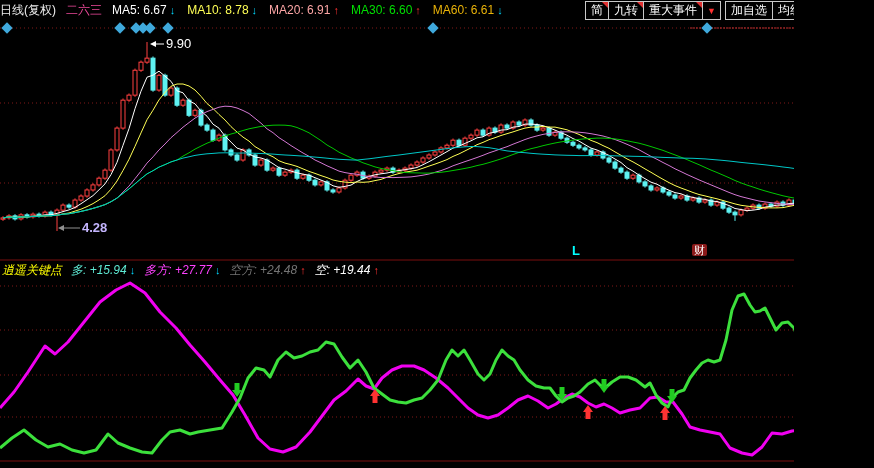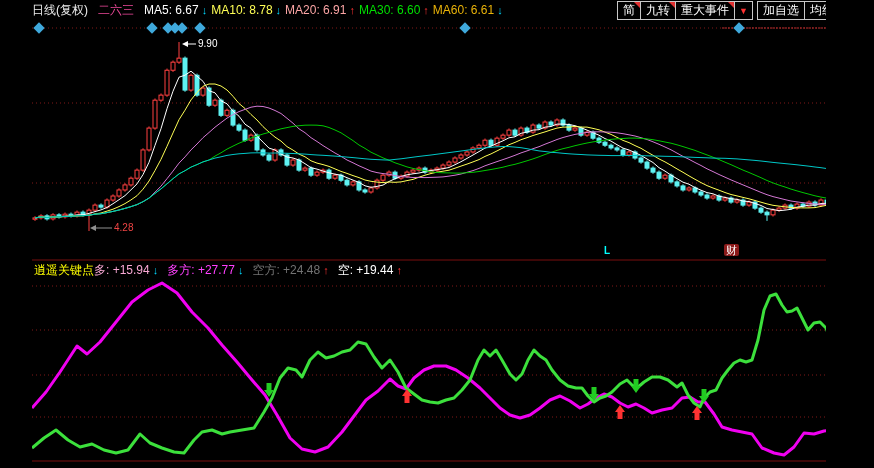--- a/index.html
+++ b/index.html
@@ -1,37 +1,37 @@
 <!DOCTYPE html>
 <html><head>
 <meta charset="utf-8">
 <style>
   html,body{margin:0;padding:0;background:#000;}
   #app{position:relative;width:794px;height:468px;background:#000;overflow:hidden;
-       font-family:"Liberation Sans",sans-serif;margin-left:32px;}
+       font-family:"Liberation Sans",sans-serif;}
   
   #top-bar{position:absolute;left:0;top:0;width:874px;height:20px;display:flex;
            align-items:center;gap:10px;font-size:12px;white-space:nowrap;z-index:30;}
   #top-bar .seg{display:flex;align-items:center;gap:3px;}
   .arrow{font-weight:bold;font-size:11px;}
   
   #toolbar{position:absolute;top:1px;right:-14px;display:flex;align-items:center;z-index:40;}
   .tbtn{position:relative;display:flex;align-items:center;justify-content:center;
         height:17px;padding:0 5px;border:1px solid #c8c8c8;color:#fff;font-size:12px;
         background:#000;margin-left:-1px;cursor:default;}
   .tbtn .corner{position:absolute;top:0;right:0;width:0;height:0;
         border-left:6px solid transparent;border-top:6px solid #e03030;}
   .tbtn.caret{color:#ff3232;font-size:9px;padding:0 4px;}
   .tbtn.gap{margin-left:4px;}
   
   #ind-bar{position:absolute;left:2px;top:262px;width:872px;height:16px;display:flex;
-           align-items:center;font-size:12px;white-space:nowrap;z-index:30;}
+           align-items:center;gap:9px;font-size:12px;white-space:nowrap;z-index:30;font-style:italic;}
   #ind-bar .seg{display:flex;align-items:center;gap:3px;}
   
-  .anno{position:absolute;z-index:25;font-size:10px;line-height:13px;}
+  .anno{position:absolute;z-index:25;font-size:13px;line-height:13px;}
   .anno.badge{font-size:11px;line-height:12px;padding:0 2px;border-radius:2px;}
   #chart-svg{position:absolute;left:0;top:0;z-index:10;}
   #bottom-strip{position:absolute;left:0;top:462px;width:874px;height:6px;z-index:20;}
 </style>
 </head>
 <body>
 
 <div id="app">
 
   <svg id="chart-svg" width="874" height="468">
@@ -368,21 +368,21 @@
       </g>
       <line x1="154" y1="44" x2="164" y2="44" stroke="#ffffff" stroke-width="1"></line>
       <path d="M150,44 l6,-3 v6 z" fill="#ffffff"></path>
       <line x1="62" y1="228" x2="80" y2="228" stroke="#909090" stroke-width="1"></line>
       <path d="M58,228 l6,-3 v6 z" fill="#909090"></path>
     </svg>
 
   <div id="top-bar">
     <span class="seg" style="color:#eeeeee">日线(复权)</span>
     <span class="seg" style="color:#ec4899">二六三</span>
-    <span id="ma-values" style="display:flex;gap:4px;">
+    <span id="ma-values" style="display:flex;gap:12px;">
         <span class="seg">
           <span style="color:#ffffff">MA5: 6.67</span>
           <span class="arrow" style="color:#00d8ff">↓</span>
         </span>
         <span class="seg">
           <span style="color:#ffff55">MA10: 8.78</span>
           <span class="arrow" style="color:#00d8ff">↓</span>
         </span>
         <span class="seg">
           <span style="color:#fca5a5">MA20: 6.91</span>
@@ -405,40 +405,40 @@
       <div class="tbtn">重大事件<i class="corner"></i></div>
       <div class="tbtn caret">▼</div>
       <div class="tbtn gap">加自选</div>
       <div class="tbtn">均线</div>
     </div>
 
   <div id="ind-bar">
     <span class="seg" style="color: rgb(255, 255, 0);">逍遥关键点</span>
     <span id="ind-values" style="display:flex;gap:9px;">
         <span class="seg">
-          <span style="color:#f9a8d4">多: +15.94</span>
+          <span style="color:#5eead4">多: +15.94</span>
           <span class="arrow" style="color:#00d8ff">↓</span>
         </span>
         <span class="seg">
           <span style="color:#ff40ff">多方: +27.77</span>
           <span class="arrow" style="color:#00d8ff">↓</span>
         </span>
         <span class="seg">
           <span style="color:#737373">空方: +24.48</span>
           <span class="arrow" style="color:#ff3232">↑</span>
         </span>
         <span class="seg">
           <span style="color:#ffffff">空: +19.44</span>
           <span class="arrow" style="color:#ff3232">↑</span>
         </span>
       </span>
   </div>
 
   <div id="anno-layer">
       <div class="anno" style="left: 166px; top: 37px; color: rgb(255, 255, 255);">9.90</div>
-      <div class="anno" style="left: 82px; top: 221px; color: #ef4444;">4.28</div>
+      <div class="anno" style="left: 82px; top: 221px; color: #c4b5fd; font-weight: bold;">4.28</div>
       <div class="anno" style="left: 572px; top: 244px; color: rgb(0, 255, 255); font-weight: bold;">L</div>
       <div class="anno badge" style="left: 692px; top: 244px; color: rgb(255, 255, 255); background: rgb(139, 26, 26);">财</div>
       <div class="anno" style="left: 848px; top: 246px; color: rgb(255, 50, 50); font-weight: bold;">q</div>
     </div>
 
   <div id="bottom-strip"></div>
 </div>
 
 </body></html>

